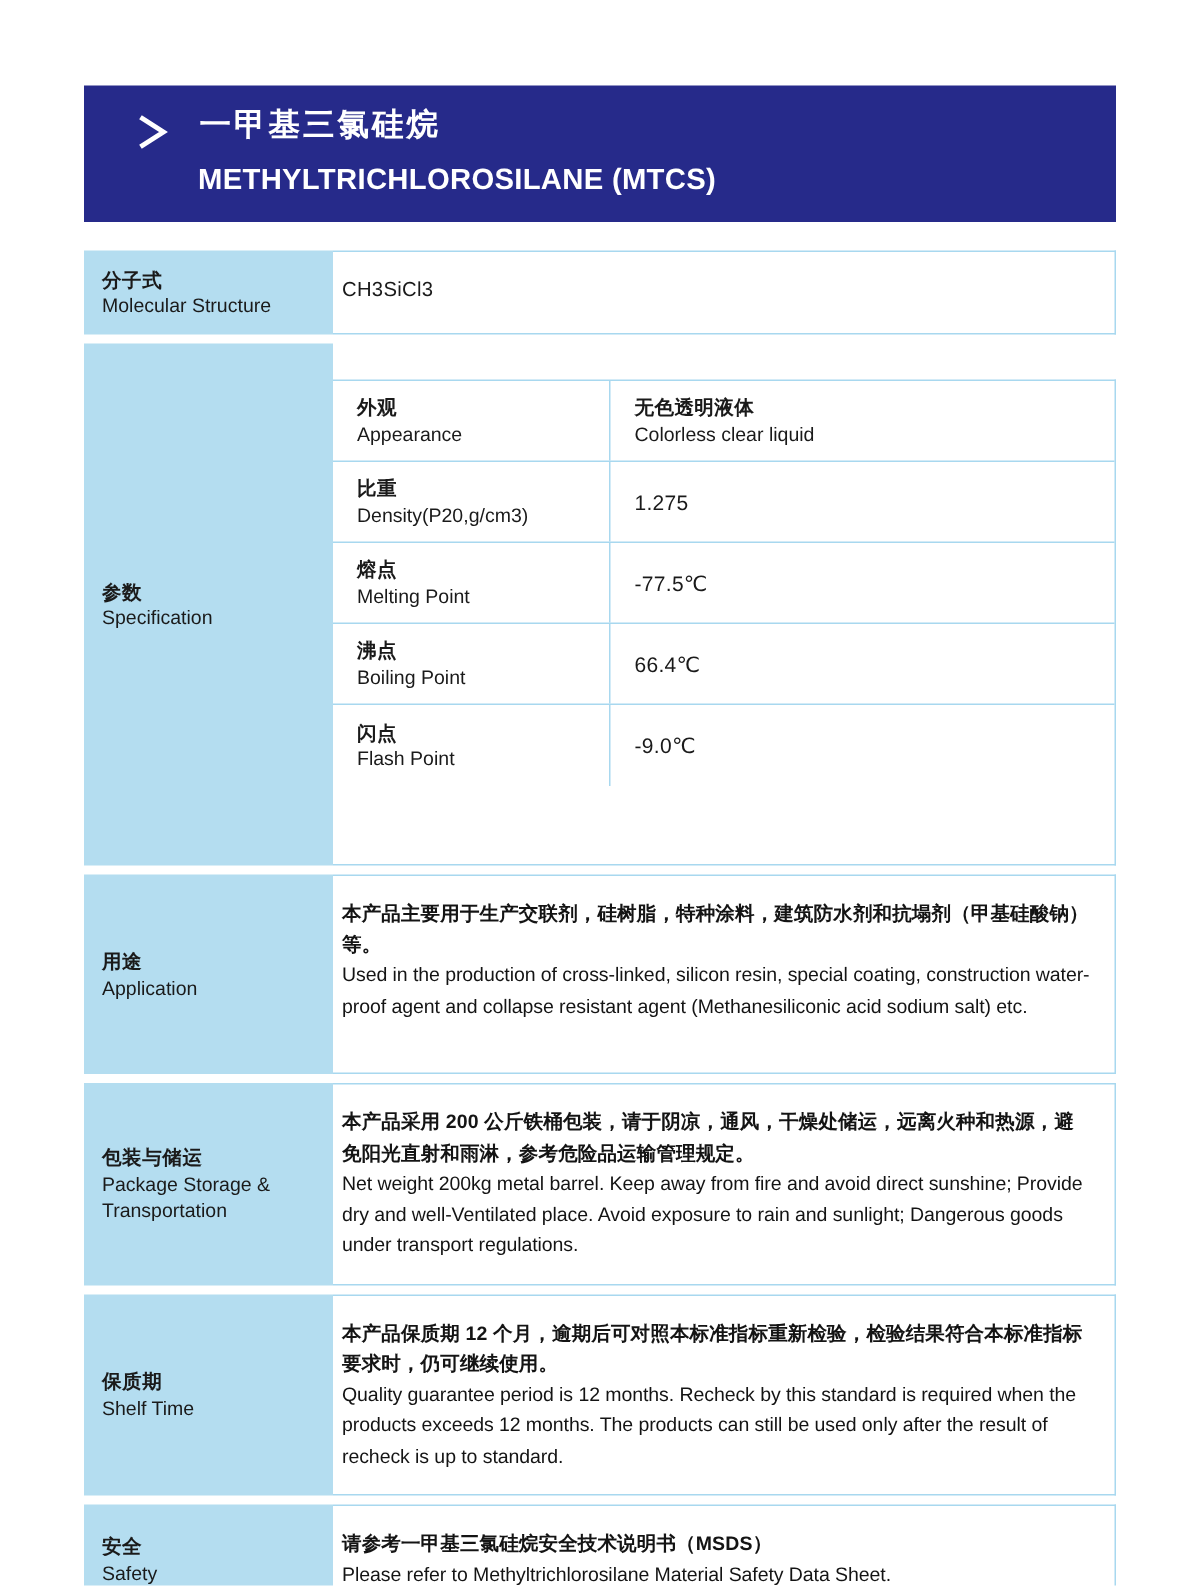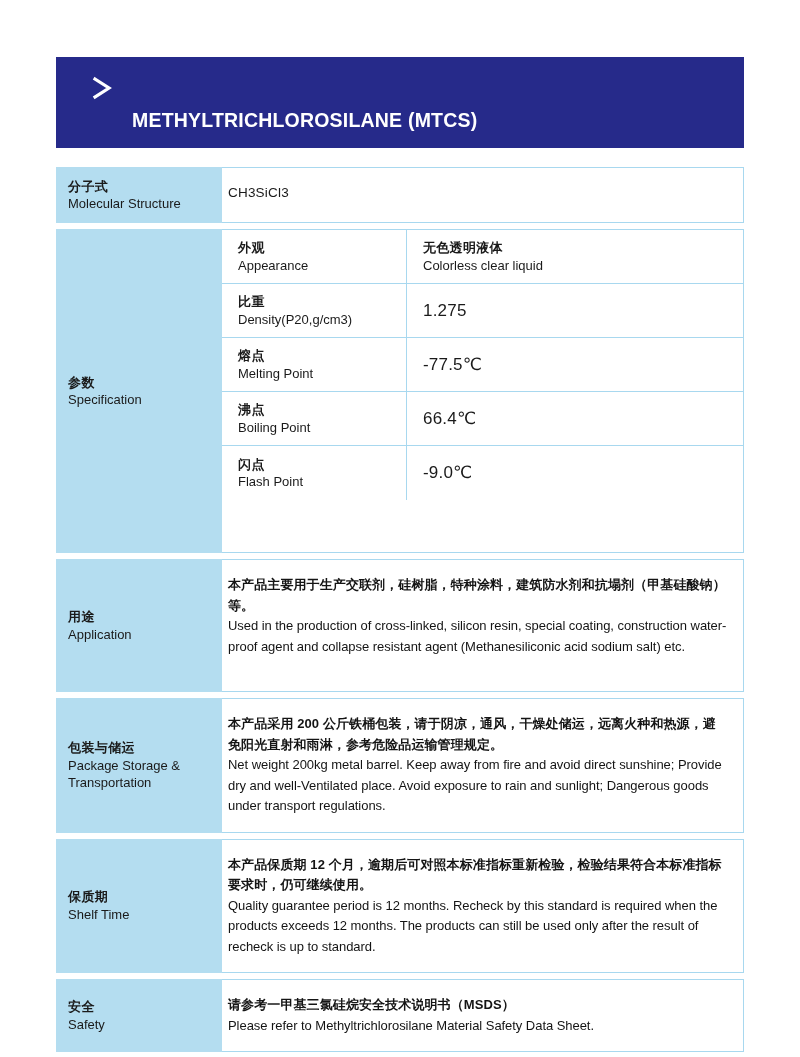--- a/index.html
+++ b/index.html
@@ -178,45 +178,46 @@
   .val-cn {
     font-size: 13px;
     font-weight: 700;
     letter-spacing: 0.3px;
   }
   .val-en {
     font-size: 13px;
     font-weight: 400;
   }
   .val-single {
-    font-size: 17px;
+    font-size: 14px;
     font-weight: 400;
     letter-spacing: 0.2px;
   }
 
   
   .block-molecular .body-cell { min-height: 56px; }
-  .block-spec      .body-cell { min-height: 324px; }
+  .block-spec      .body-cell { min-height: 324px; margin-top: 24px; }
   .block-app       .body-cell { min-height: 133px; }
   .block-package   .body-cell { min-height: 124px; justify-content: center; }
   .block-shelf     .body-cell { min-height: 110px; }
   .block-safety    .body-cell { min-height: 64px; }
 </style>
 </head>
 <body>
 
 <div class="page">
 
   <div class="banner">
     <div class="banner-title-row">
       <span class="chevron-icon">
         <svg width="26" height="26" viewBox="0 0 26 26" aria-hidden="true">
           <polyline points="5,4 19,13 5,22" fill="none" stroke="#ffffff" stroke-width="3.2" stroke-linecap="square" stroke-linejoin="miter"></polyline>
         </svg>
       </span>
+      <span class="banner-cn">一甲基三氯硅烷</span>
     </div>
     <div class="banner-en">METHYLTRICHLOROSILANE (MTCS)</div>
   </div>
 
   <div class="spec-table">
 
     <div class="block block-molecular">
       <div class="label-cell">
         <span class="label-cn">分子式</span>
         <span class="label-en">Molecular Structure</span>

